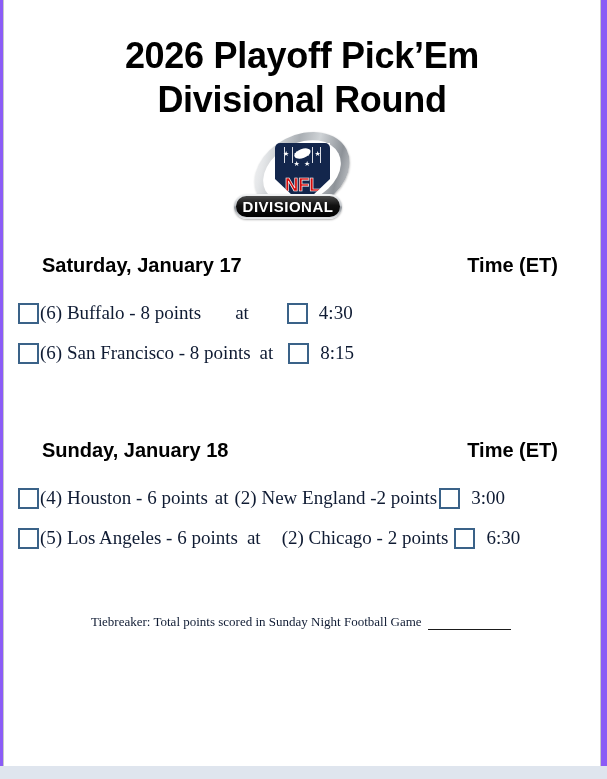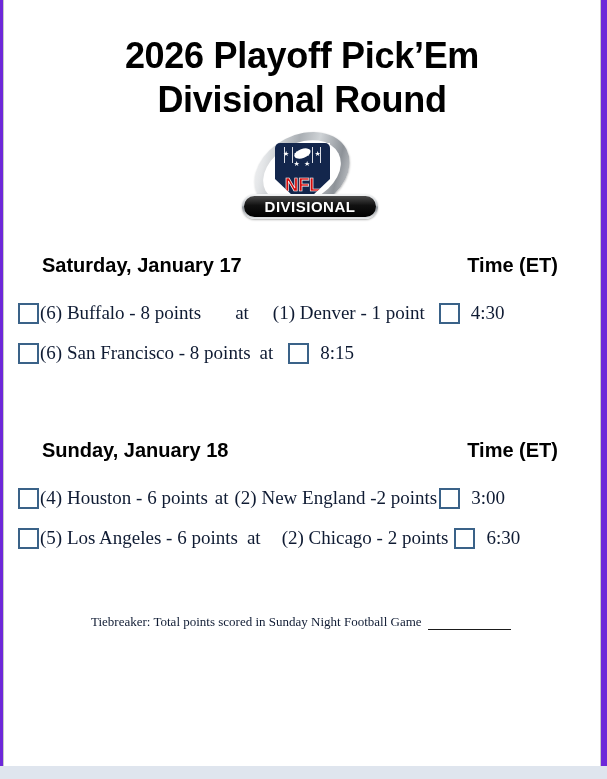--- a/index.html
+++ b/index.html
@@ -14,21 +14,21 @@
     position: relative;
     overflow: hidden;
   }
 
   
   .page {
     position: absolute;
     left: 0; top: 0;
     width: 607px;
     height: 779px;
-    background: #6d28d9;
+    background: #8b5cf6;
     box-sizing: border-box;
   }
   .rule-left {
     position: absolute;
     left: 3px; top: 0;
     width: 1px; height: 766px;
     background: #c9c9c9;
   }
   .rule-right {
     position: absolute;
@@ -144,22 +144,22 @@
     font-family: "Liberation Sans", sans-serif;
     font-weight: bold;
     font-size: 19px;
     line-height: 19px;
     letter-spacing: -0.5px;
     -webkit-text-stroke: 0.6px #ffffff;
   }
   
   .banner {
     position: absolute;
-    left: 20px; top: 60px;
-    width: 136px; height: 25px;
+    left: 12px; top: 60px;
+    width: 108px; height: 25px;
     border-radius: 13px;
     background: linear-gradient(180deg,#f4f5f6 0%,#c3c7cb 45%,#8e9399 55%,#e8eaec 100%);
     padding: 2px;
     box-sizing: border-box;
     box-shadow: 0 1px 2px rgba(0,0,0,.3);
   }
   .banner-inner {
     width: 100%; height: 100%;
     border-radius: 11px;
     background: linear-gradient(180deg,#4a4a4a 0%,#111111 45%,#000000 100%);
@@ -301,21 +301,20 @@
       <div class="day-header">
         <span class="day-label">Saturday, January 17</span>
         <span class="time-label">Time (ET)</span>
       </div>
 
       <div class="games">
         <div class="game-row row-0">
           <span class="cb"></span>
           <span class="away">(6) Buffalo - 8 points</span>
           <span class="at">at</span>
-          <span class="home">(1) Denver - 1 point</span>
           <span class="cb cb-right"></span>
           <span class="time-val">4:30</span>
         </div>
 
         <div class="game-row row-1">
           <span class="cb"></span>
           <span class="away">(6) San Francisco - 8 points</span>
           <span class="at">at</span>
           <span class="cb cb-right"></span>
           <span class="time-val">8:15</span>

